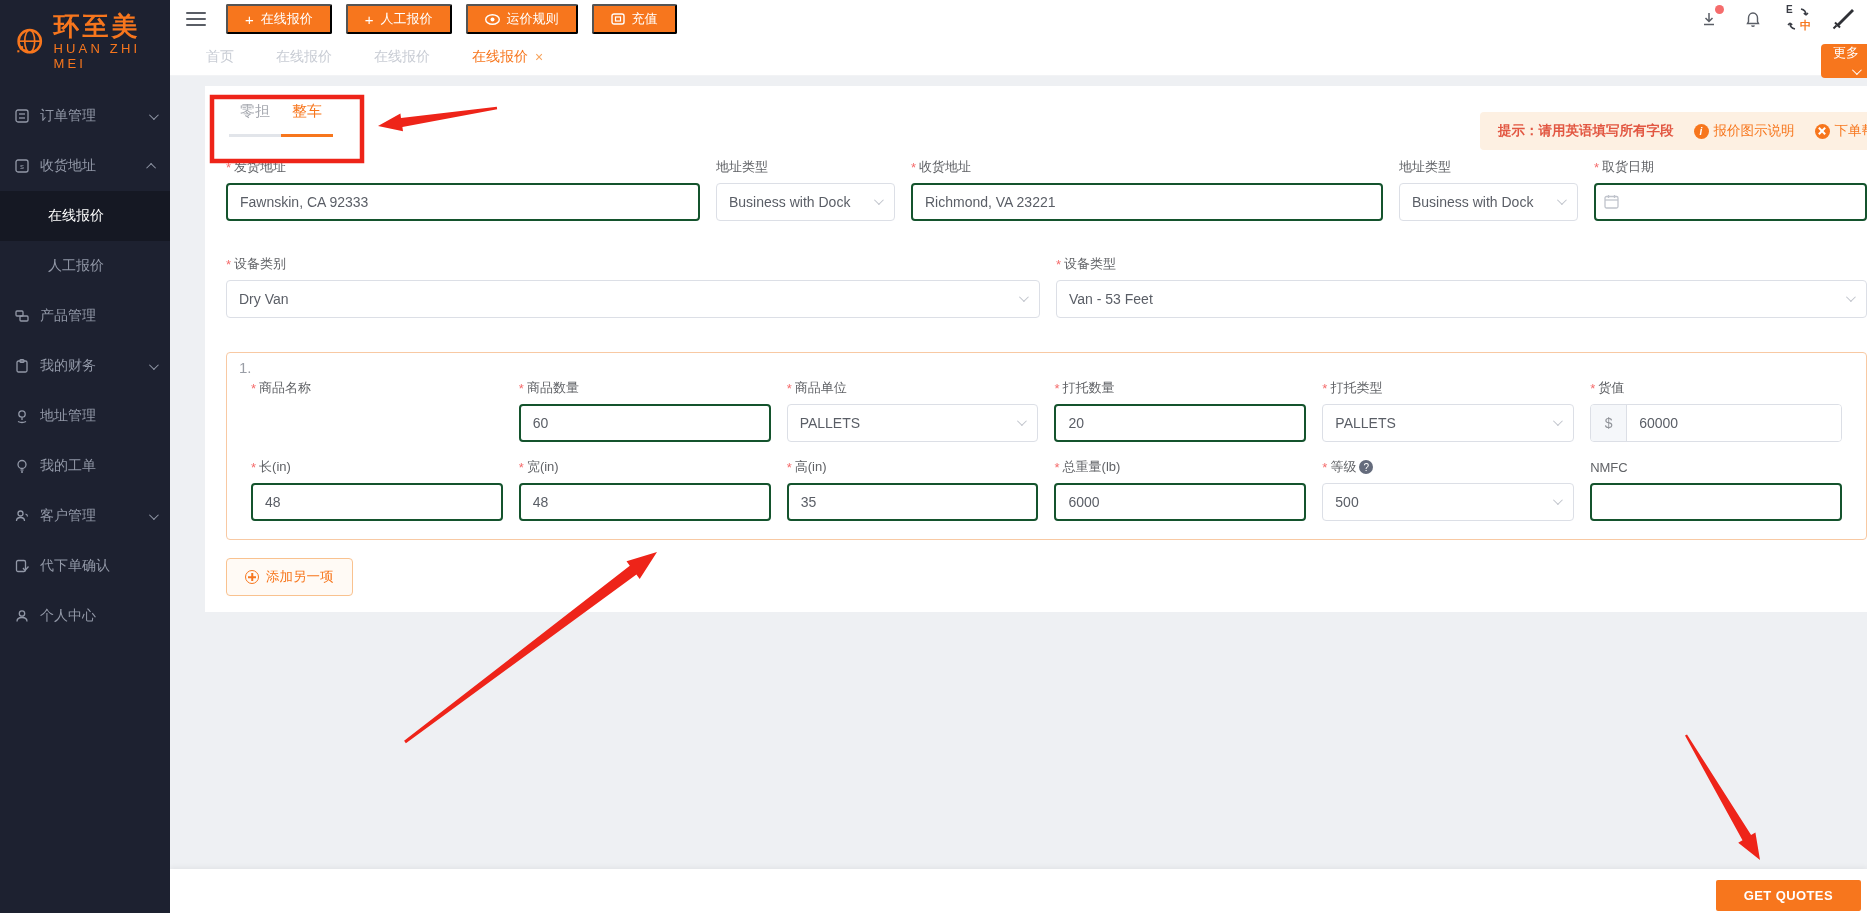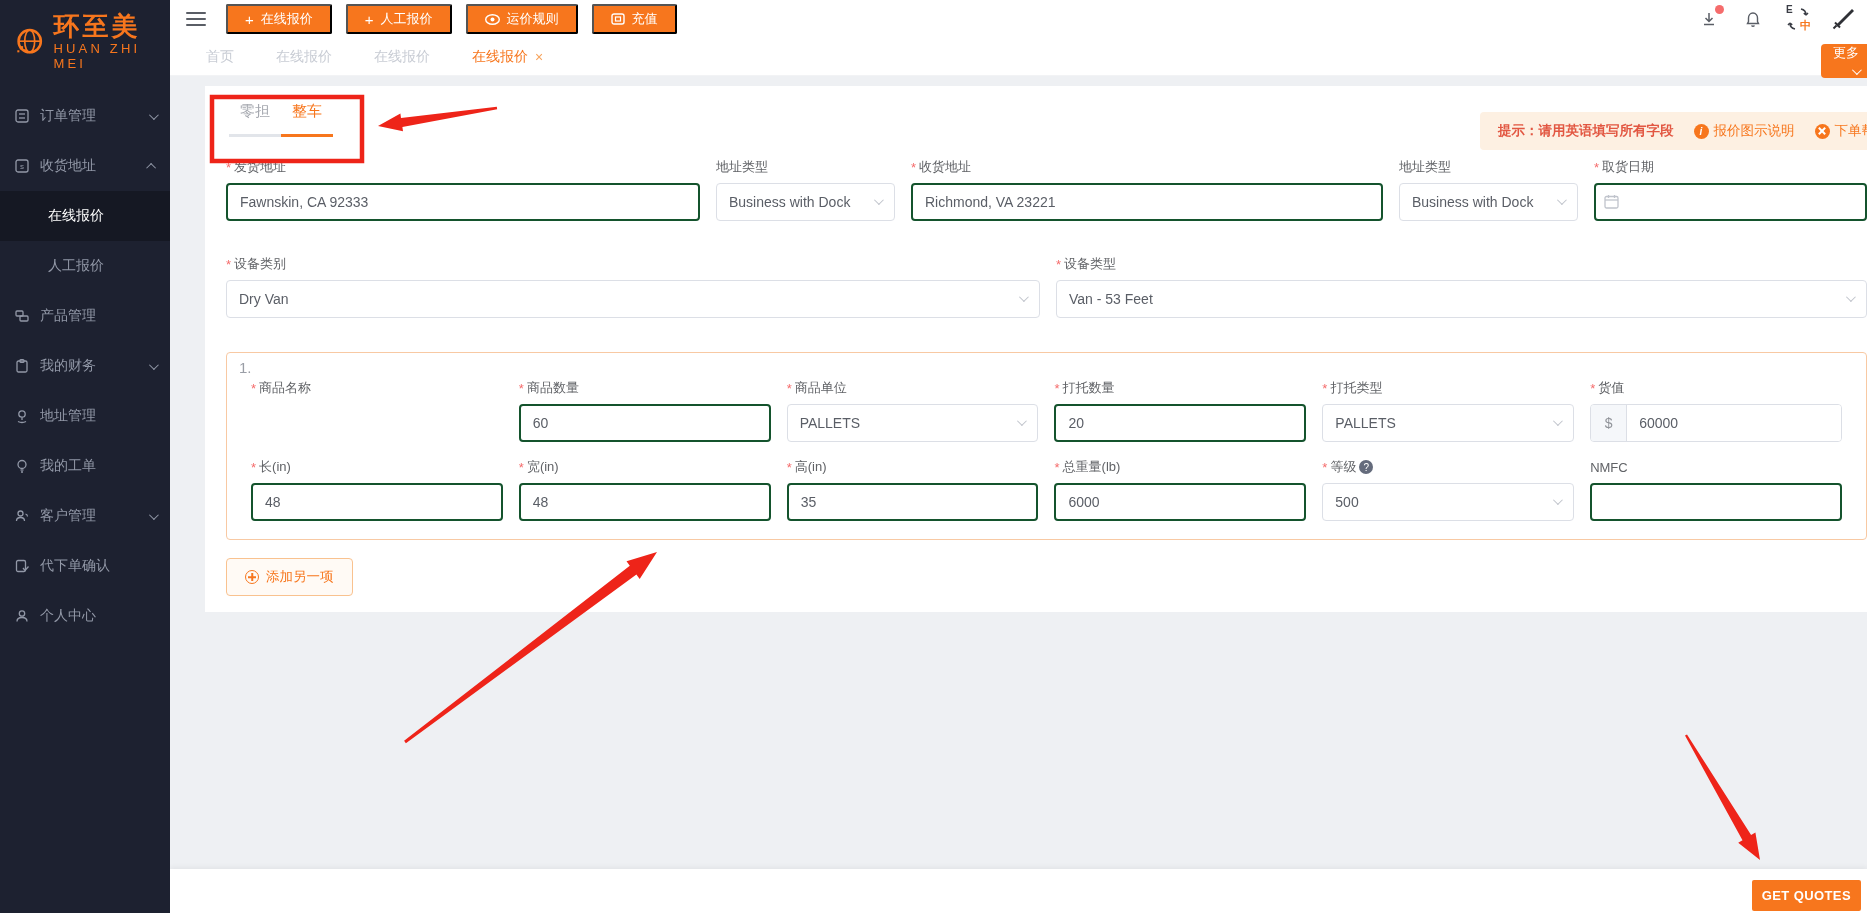--- a/index.html
+++ b/index.html
@@ -79,21 +79,21 @@
   .money .cur { width:36px; flex:none; background:#f5f7fa; border-right:1px solid #dcdfe6; display:flex; align-items:center; justify-content:center; color:#909399; font-size:14px; }
   .money input { border:none; flex:1; height:36px; padding:0 12px; font-size:14px; color:#5a5e66; outline:none; font-family:"Liberation Sans",sans-serif; }
 
   .add-btn { position:absolute; left:21px; top:472px; height:38px; padding:0 18px; background:#fffaf5; border:1px solid #f9c28f; border-radius:4px; color:#f7761d; font-size:13.5px; display:flex; align-items:center; gap:7px; cursor:pointer; }
   .circle-plus { position:relative; width:14px; height:14px; border:1px solid #f7761d; border-radius:50%; }
   .circle-plus::before { content:""; position:absolute; left:50%; top:50%; width:8px; height:1.5px; background:#f7761d; transform:translate(-50%,-50%); }
   .circle-plus::after { content:""; position:absolute; left:50%; top:50%; width:1.5px; height:8px; background:#f7761d; transform:translate(-50%,-50%); }
 
   
   .footer { position:absolute; left:170px; right:0; bottom:0; height:44px; background:#fff; box-shadow:0 -2px 5px rgba(0,0,0,0.05); z-index:5; }
-  .get-quotes { position:absolute; right:6px; top:11px; height:31px; padding:0 10px; background:#f7761d; color:#fff; border:none; font-size:13px; font-weight:bold; letter-spacing:0.4px; border-radius:2px; cursor:pointer; font-family:"Liberation Sans",sans-serif; }
+  .get-quotes { position:absolute; right:6px; top:11px; height:31px; padding:0 28px; background:#f7761d; color:#fff; border:none; font-size:13px; font-weight:bold; letter-spacing:0.4px; border-radius:2px; cursor:pointer; font-family:"Liberation Sans",sans-serif; }
 
   
   .annot { position:absolute; left:0; top:0; width:1867px; height:913px; z-index:30; pointer-events:none; }
 </style>
 </head>
 <body>
 
 <aside class="sidebar">
   <div class="logo">
     <svg width="38" height="38" viewBox="0 0 38 38">

